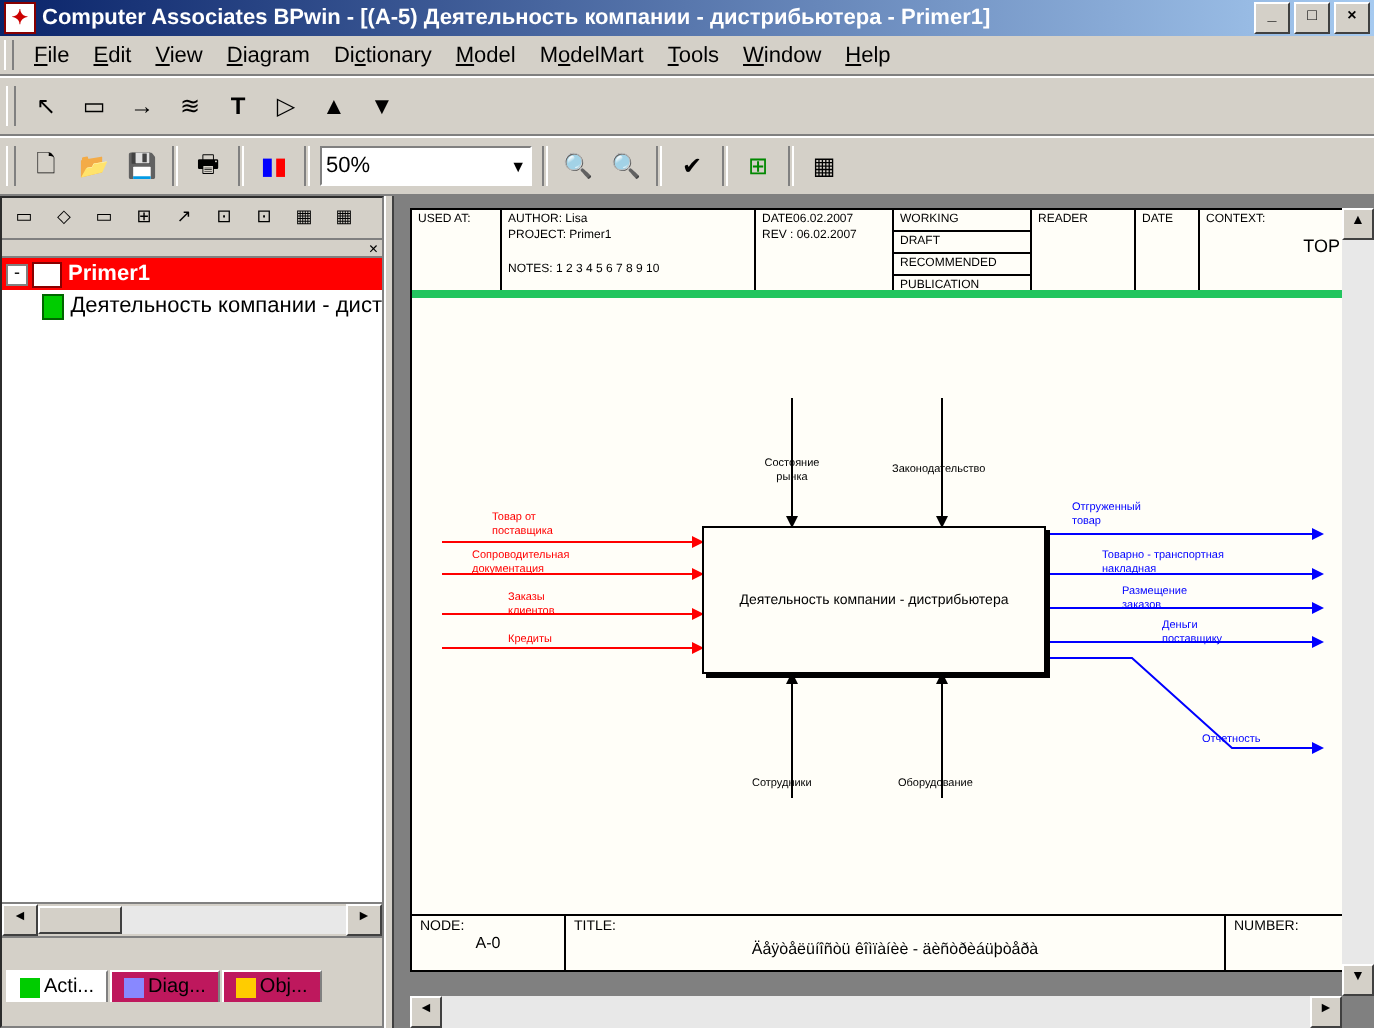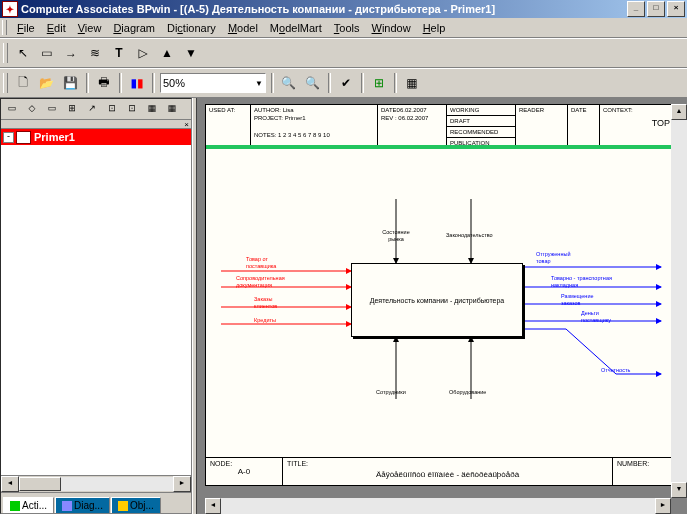--- a/index.html
+++ b/index.html
@@ -24,22 +24,22 @@
 .treex{background:#d4d0c8;height:8px;text-align:right;font-size:8px;padding-right:2px;border-bottom:1px solid #808080}
 .treebody{flex:1;background:#fff;overflow:hidden;font-size:11px}
 .tnode{display:flex;align-items:center;height:16px;padding-left:2px;white-space:nowrap}
 .tnode.root{background:#f00;color:#fff}
 .tnode .box{width:9px;height:9px;border:1px solid #808080;text-align:center;line-height:7px;font-size:9px;margin-right:2px;background:#fff;color:#000}
 .tnode .ico{width:13px;height:11px;margin-right:3px;display:inline-block}
 .hscroll{height:16px;background:#d4d0c8;border-top:1px solid #808080;display:flex;align-items:center}
 .hscroll .sbtn{width:16px;height:14px;background:#d4d0c8;border:1px solid #fff;border-right-color:#404040;border-bottom-color:#404040;font-size:7px;text-align:center;line-height:12px}
 .hscroll .track{flex:1;background:#e8e8e8;height:14px;position:relative}
 .hscroll .thumb{position:absolute;left:0;width:40px;height:12px;background:#d4d0c8;border:1px solid #fff;border-right-color:#404040;border-bottom-color:#404040}
-.tabs{height:20px;background:#d4d0c8;display:flex;align-items:flex-end;padding:0 2px;border-top:1px solid #808080}
-.tab{background:#0369a1;border:1px solid #808080;border-top-color:#fff;border-left-color:#fff;border-bottom:none;padding:2px 6px;font-size:10px;margin-right:1px;display:flex;align-items:center;gap:2px}
+.tabs{height:20px;background:#d4d0c8;display:flex;align-items:flex-end;padding:12px 2px;border-top:1px solid #808080}
+.tab{background:#be185d;border:1px solid #808080;border-top-color:#fff;border-left-color:#fff;border-bottom:none;padding:2px 6px;font-size:10px;margin-right:1px;display:flex;align-items:center;gap:2px}
 .tab.active{background:#fff}
 .tab .ti{width:10px;height:10px;display:inline-block}
 .canvas{flex:1;background:#808080;position:relative;overflow:hidden}
 .paper{position:absolute;left:8px;top:6px;width:470px;height:380px;background:#fffef8;border:1px solid #000}
 .hdr{border-bottom:4px solid #22c55e;font-size:6px;display:flex}
 .hdr .c{border-right:1px solid #000;padding:1px 3px;line-height:8px}
 .diag{position:relative;height:308px}
 .ftr{border-top:1px solid #000;height:28px;display:flex;font-size:7px}
 .ftr .c{border-right:1px solid #000;padding:2px 4px}
 .mainbox{position:absolute;left:145px;top:114px;width:170px;height:72px;border:1px solid #000;box-shadow:2px 2px 0 #000;background:#fffef8;display:flex;align-items:center;justify-content:center;font-size:7px;text-align:center}
@@ -130,20 +130,24 @@
       <span class="tt">▦</span>
       <span class="tt">▦</span>
     </div>
     <div class="treex">×</div>
     <div class="treebody">
       <div class="tnode root">
         <span class="box">-</span>
         <span class="ico" style="background:#fff;border:1px solid #800">✦</span>
         <span style="font-weight:bold">Primer1</span>
       </div>
+      <div class="tnode" style="padding-left:20px">
+        <span class="ico" style="background:#0c0;border:1px solid #060"></span>
+        <span>Деятельность компании - дист</span>
+      </div>
     </div>
     <div class="hscroll">
       <span class="sbtn">◄</span>
       <div class="track">
           <div class="thumb"></div>
         </div>
       <span class="sbtn">►</span>
     </div>
     <div class="tabs">
       <div class="tab active">

